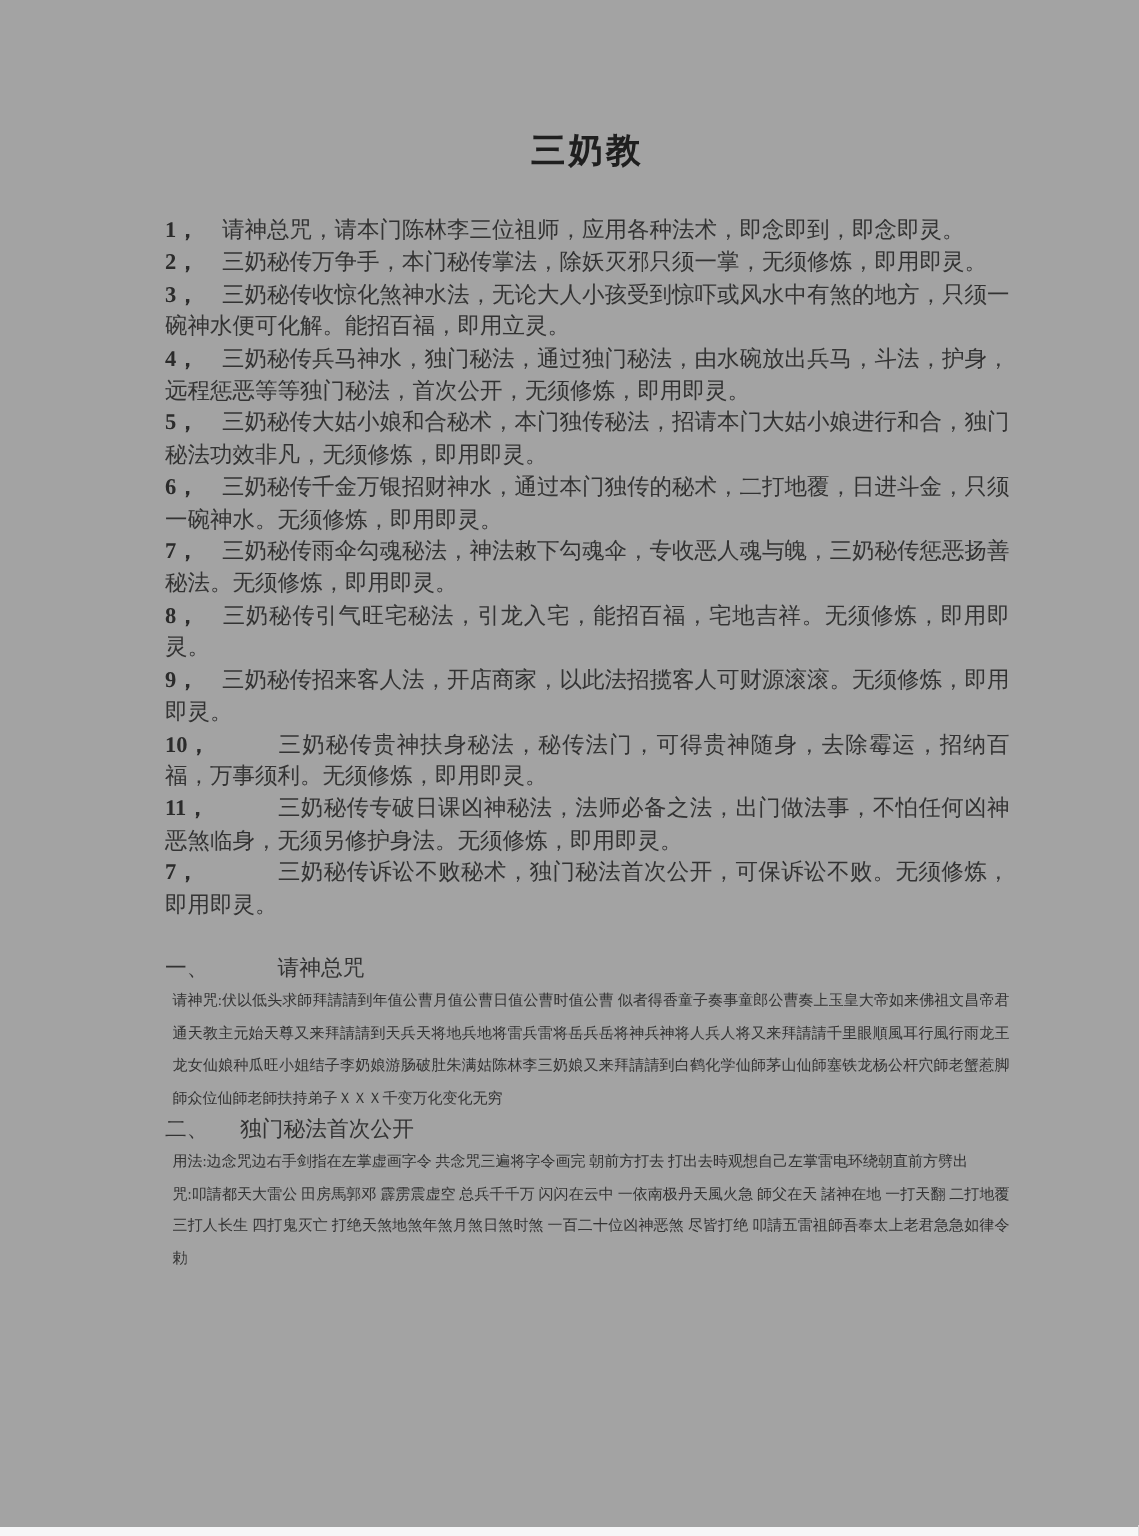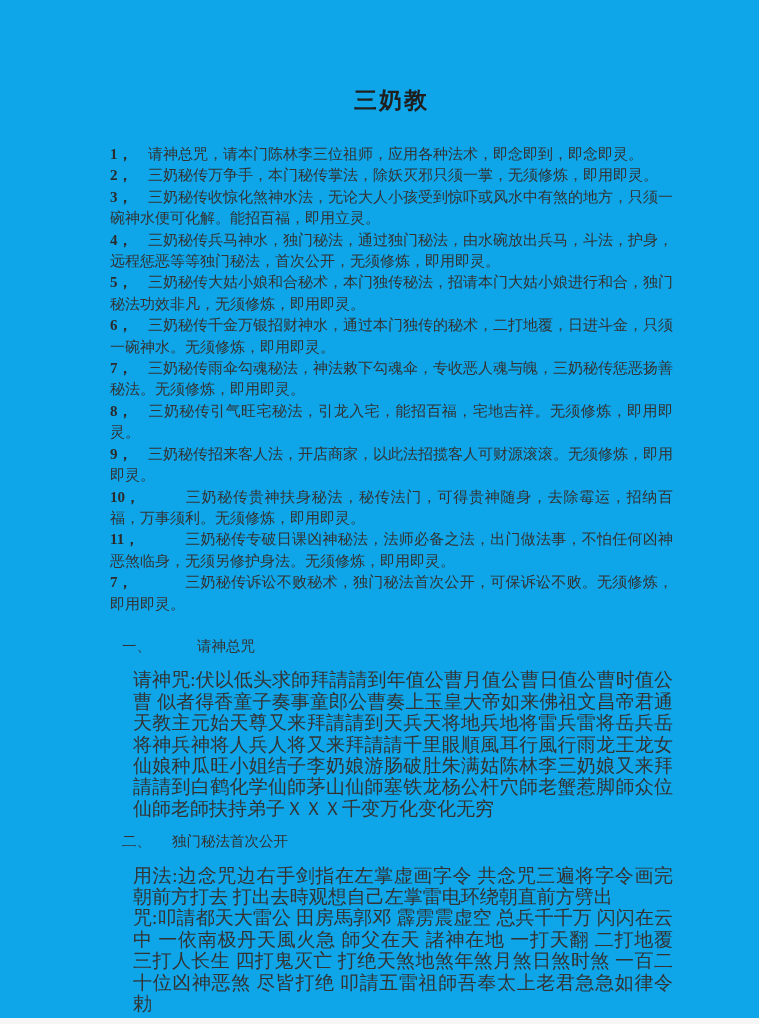--- a/index.html
+++ b/index.html
@@ -4,21 +4,21 @@
 <style>
   html, body {
     margin: 0;
     padding: 0;
     background: #ffffff;
   }
   .page {
     position: relative;
     width: 759px;
     height: 1024px;
-    background: #0ea5e9;
+    background: #a3a3a3;
     overflow: hidden;
     font-family: "Liberation Serif", "DejaVu Serif", serif;
     color: #3a3a3a;
   }
   .doc {
     padding: 84px 86px 0 110px;
   }
   .title {
     margin: 0;
     font-size: 23px;
@@ -44,37 +44,37 @@
     font-weight: bold;
     color: #2b2b2b;
   }
   .item-num.wide {
     width: 75px;
   }
   .section-one {
     margin-top: 21px;
   }
   .sec-head {
-    margin: 12px;
+    margin: 0;
     font-size: 14.5px;
     line-height: 21.4px;
     color: #333333;
   }
   .marker {
     display: inline-block;
     color: #333333;
   }
   .marker.m1 { width: 75px; }
   .marker.m2 { width: 50px; }
   .sec-title {
     color: #333333;
   }
   .chant {
-    margin: 0 0 0 23px;
-    font-size: 19px;
+    margin: 0 0 0 5px;
+    font-size: 10px;
     line-height: 21.4px;
     text-align: justify;
     color: #333333;
   }
   .bottom-edge {
     position: absolute;
     left: 0;
     bottom: 0;
     width: 100%;
     height: 6px;

